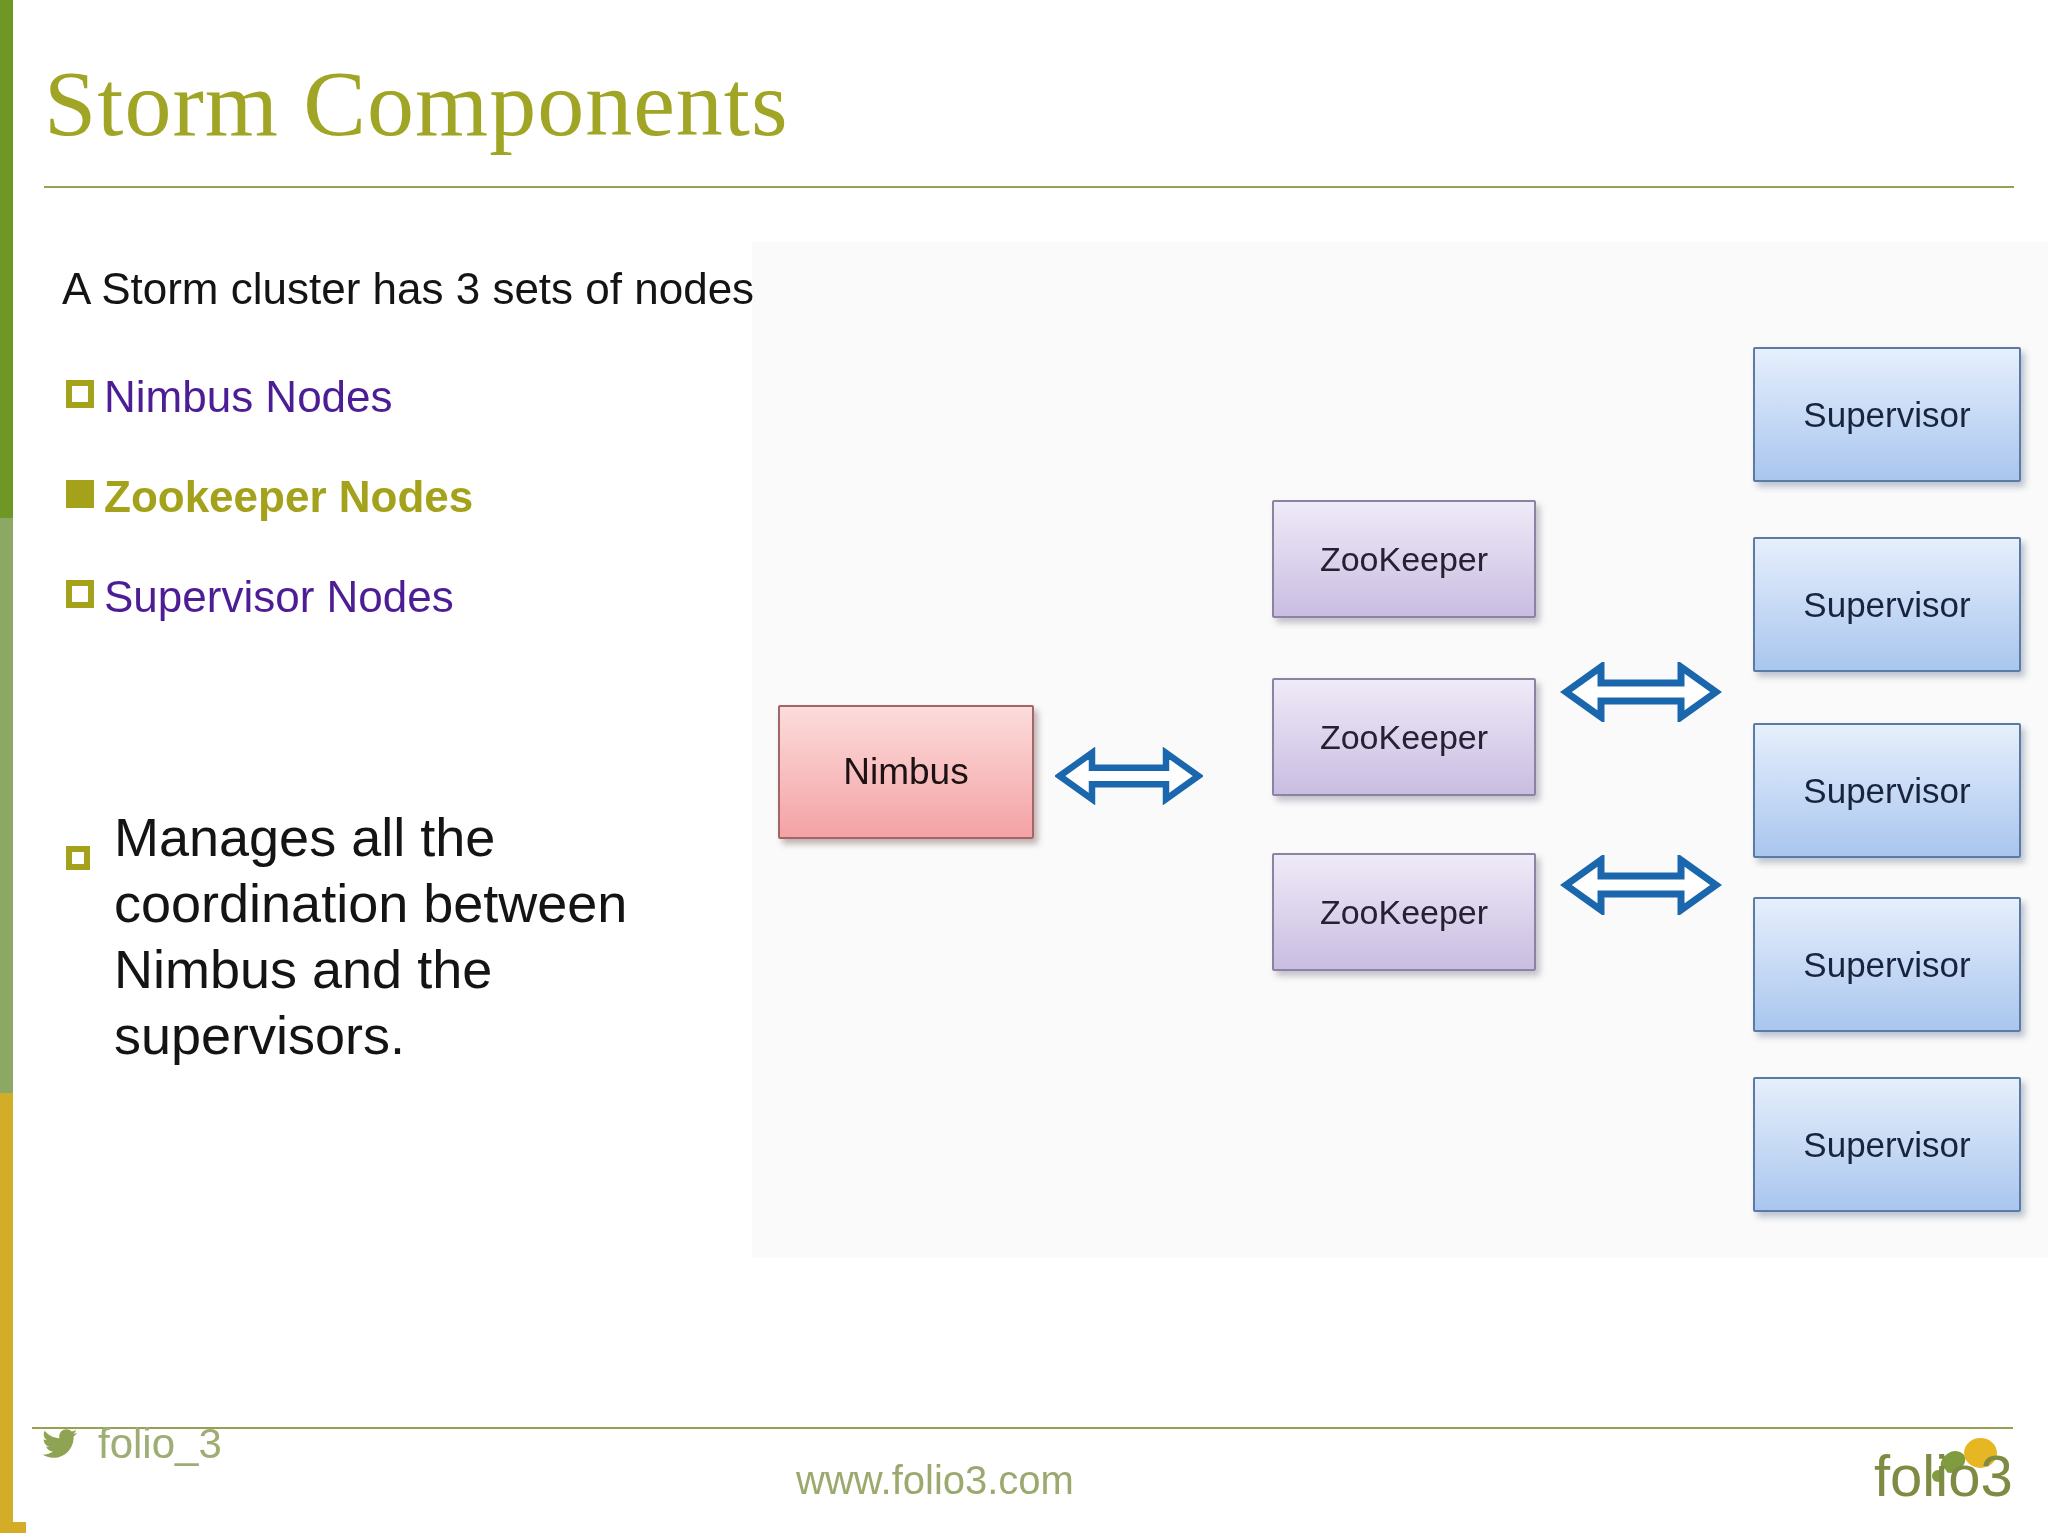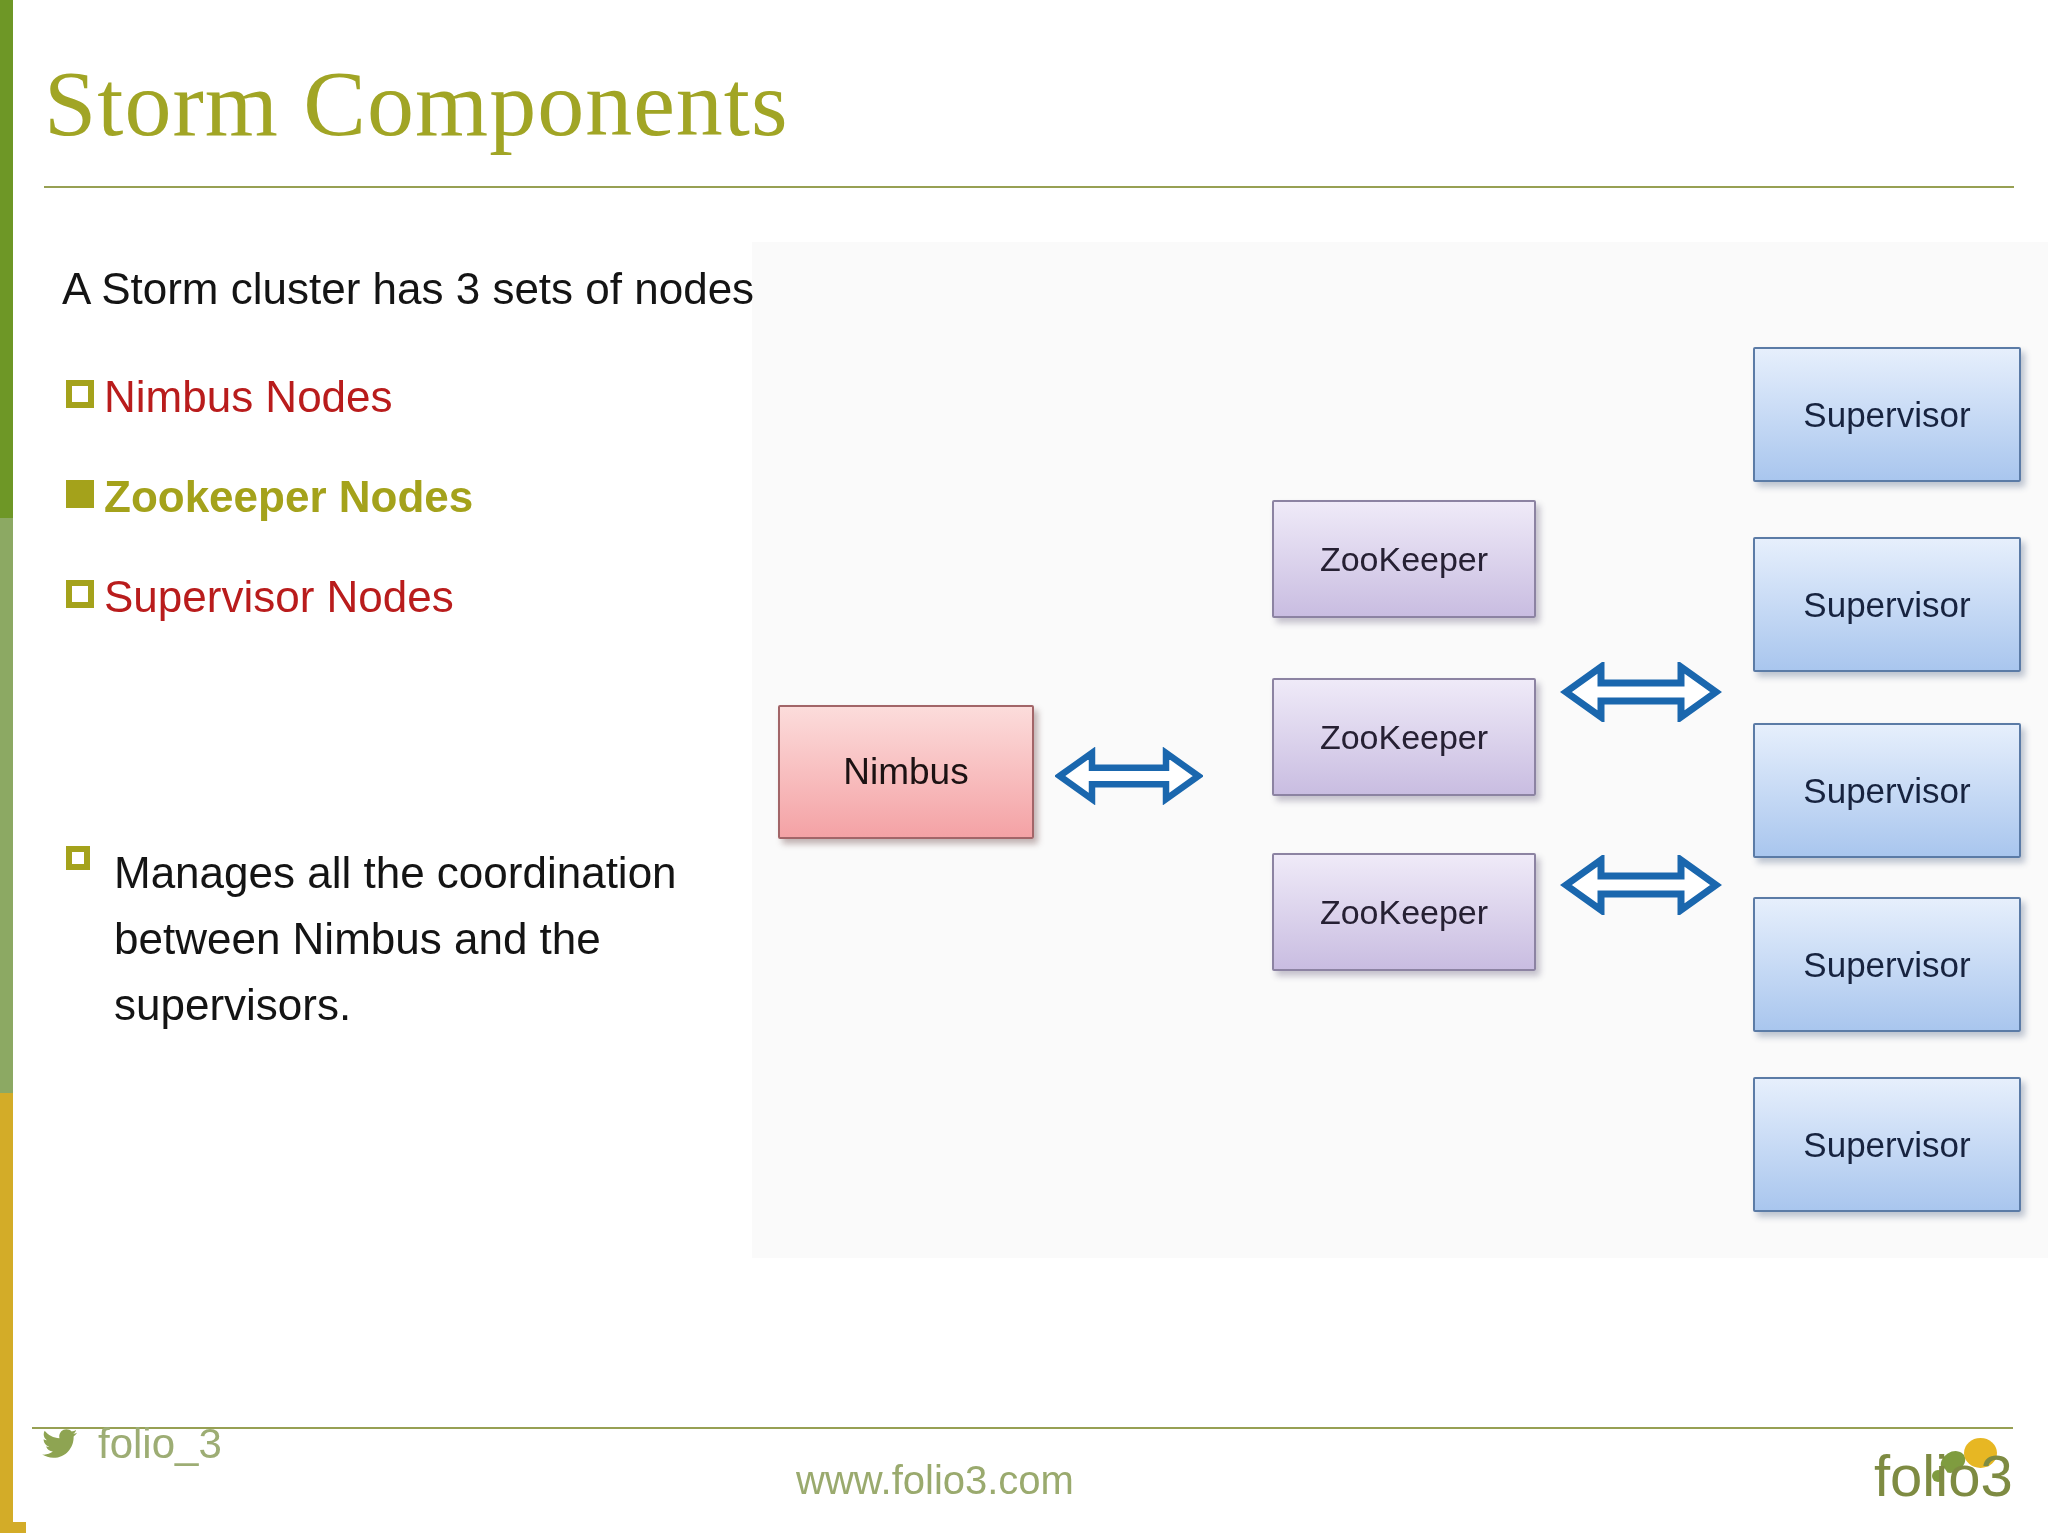--- a/index.html
+++ b/index.html
@@ -21,25 +21,25 @@
 
   
   .intro{position:absolute;left:62px;top:264px;font-size:44px;color:#141414;}
   .bullet-row{position:absolute;left:66px;display:flex;align-items:flex-start;}
   .bullet-row.r0{top:372px;}
   .bullet-row.r1{top:472px;}
   .bullet-row.r2{top:572px;}
   .bullet-sq{flex:0 0 auto;width:16px;height:16px;border:6px solid #a4a21b;background:#ffffff;
       margin:8px 10px 0 0;}
   .bullet-sq.filled{background:#a4a21b;}
-  .bullet-label{font-size:44px;color:#b91c1c;white-space:nowrap;}
+  .bullet-label{font-size:44px;color:#4c1d95;white-space:nowrap;}
   .bullet-label.em{color:#a4a21b;font-weight:bold;}
 
   .note-sq{position:absolute;left:66px;top:846px;width:12px;height:12px;border:6px solid #a4a21b;background:#fff;}
-  .note{position:absolute;left:114px;top:840px;width:640px;font-size:44px;line-height:66px;color:#141414;}
+  .note{position:absolute;left:114px;top:804px;width:640px;font-size:54px;line-height:66px;color:#141414;}
 
   
   .diagram-bg{position:absolute;left:752px;top:242px;width:1296px;height:1016px;background:rgba(90,90,90,0.03);}
   .node{position:absolute;display:flex;align-items:center;justify-content:center;border-radius:2px;}
   .node-nimbus{left:778px;top:705px;width:252px;height:130px;
       background:linear-gradient(#fcdcdb,#f4a2a5);border:2px solid #a26568;
       box-shadow:4px 5px 6px rgba(90,45,45,0.35);color:#1c1213;font-size:37px;}
   .node-zk{left:1272px;width:260px;height:114px;
       background:linear-gradient(#efeaf8,#c9bde1);border:2px solid #8c83a2;
       box-shadow:4px 5px 6px rgba(70,60,95,0.30);color:#262033;font-size:34px;}

